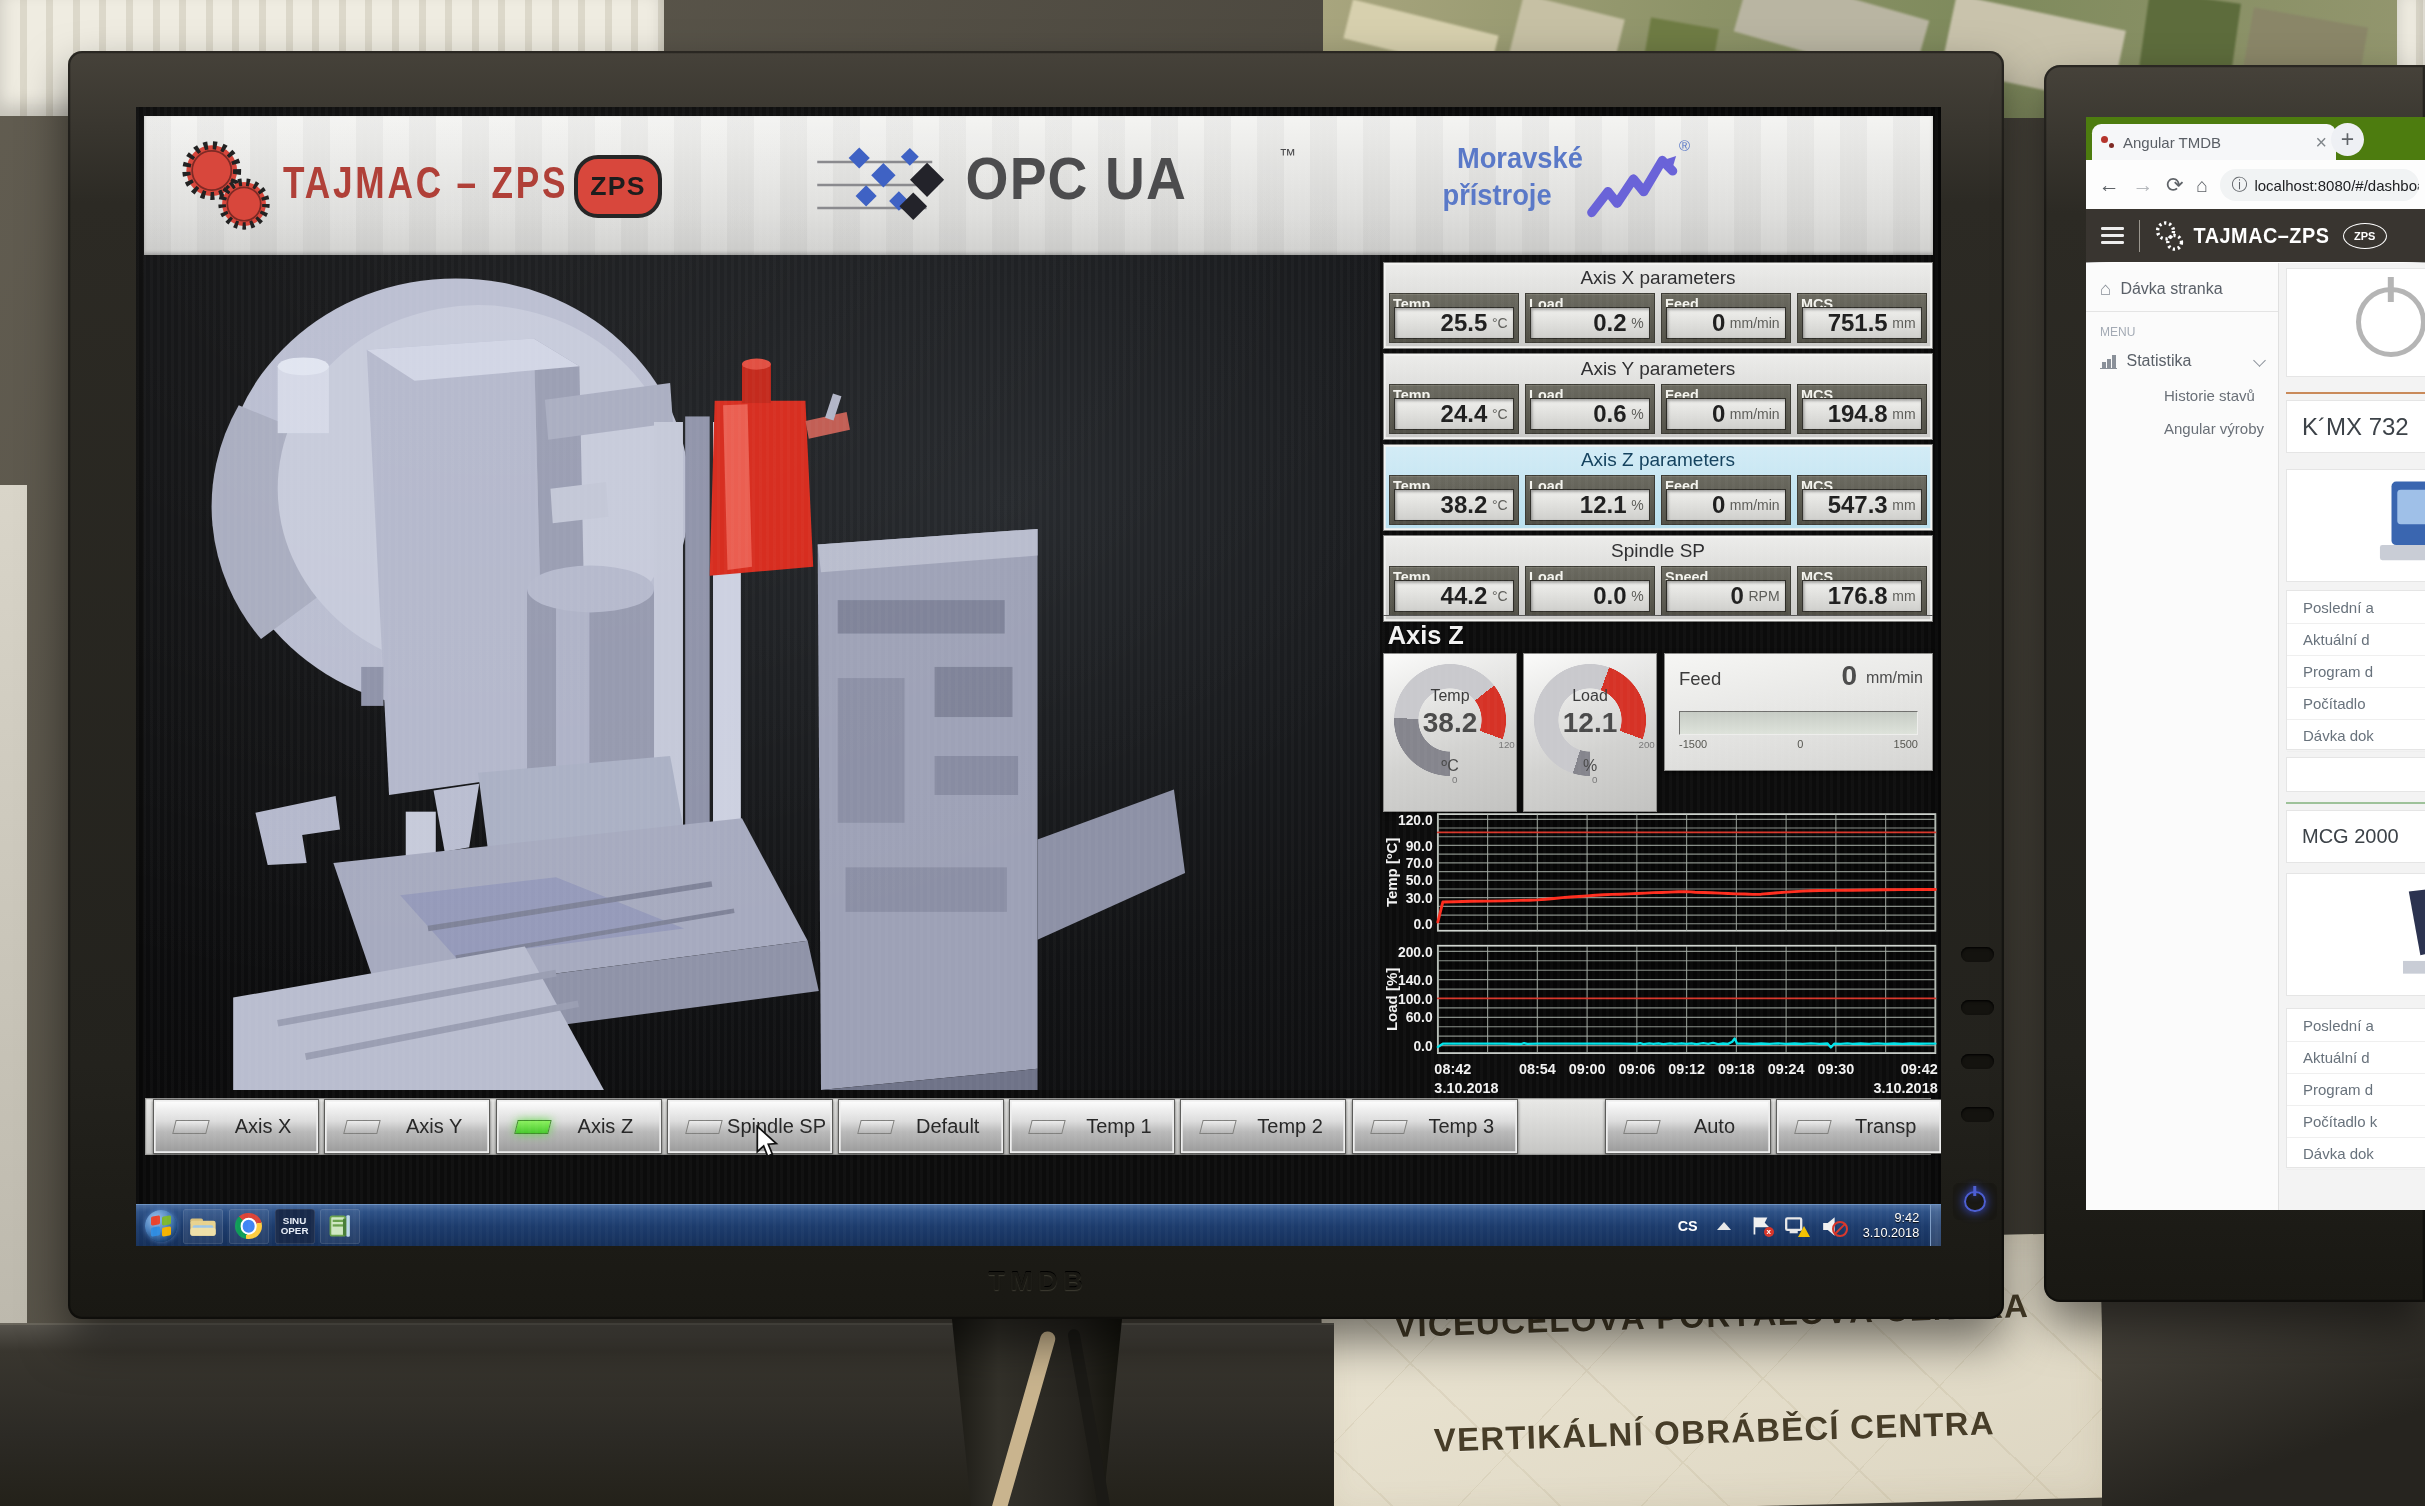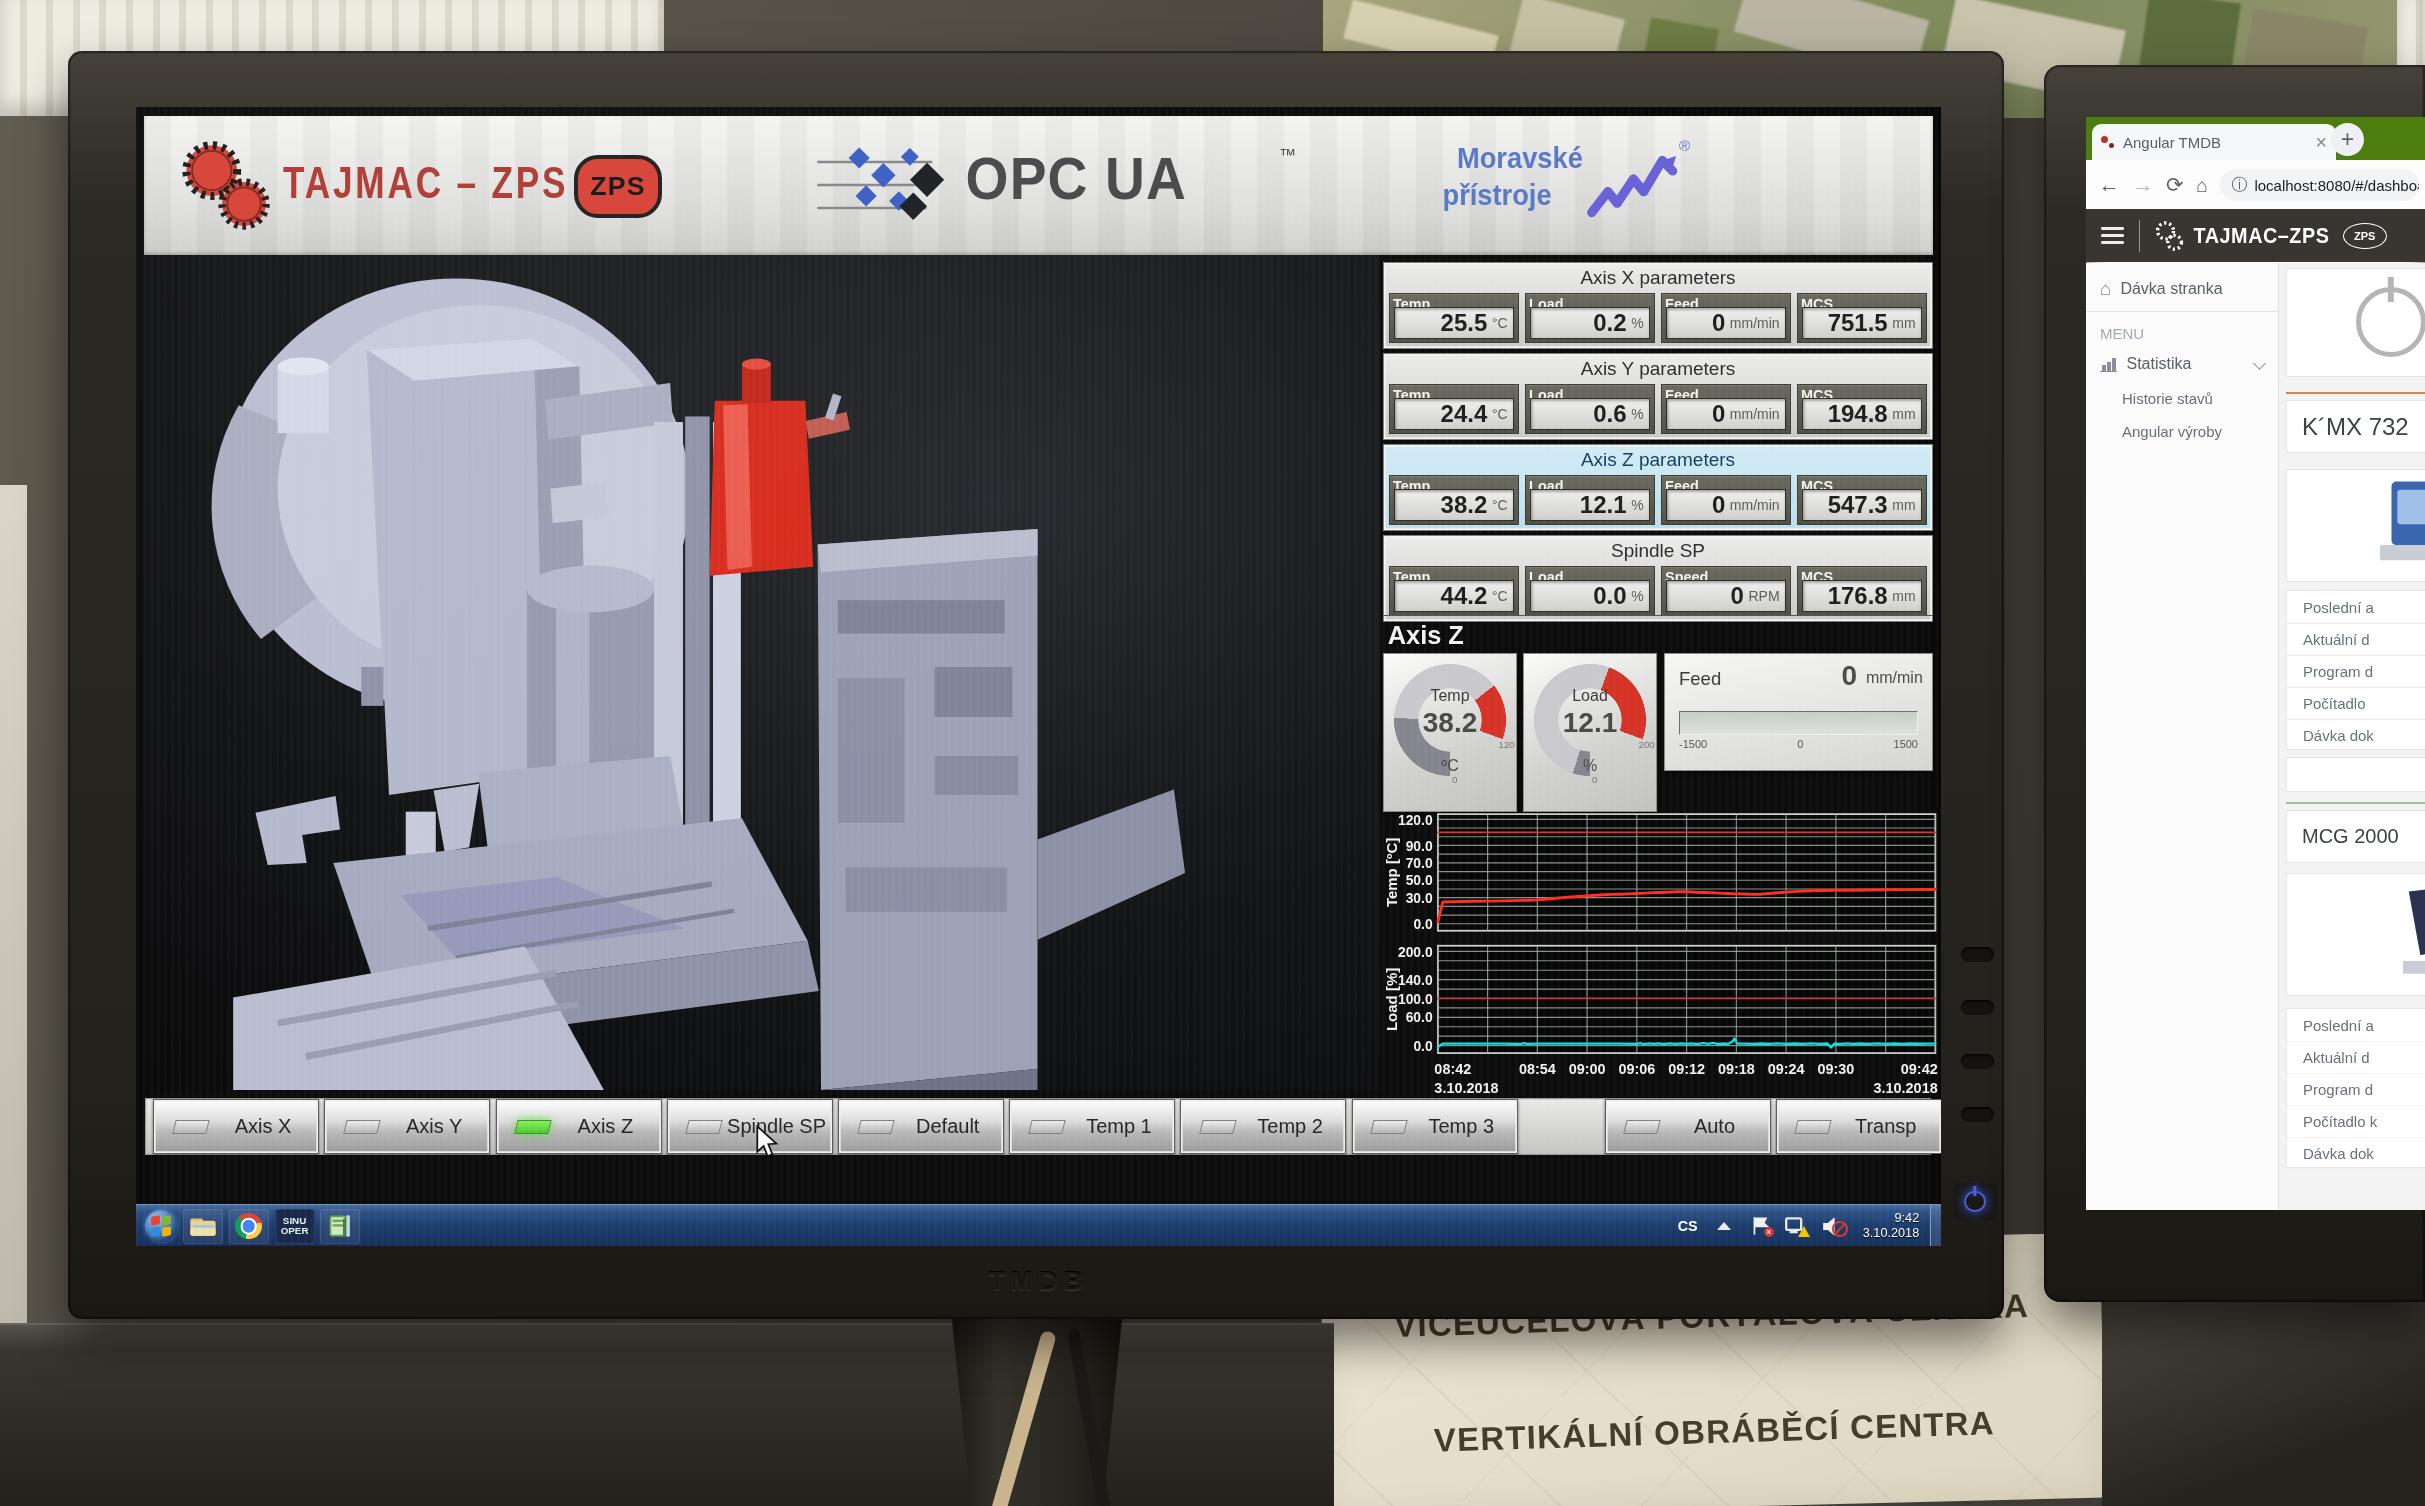--- a/index.html
+++ b/index.html
@@ -138,22 +138,22 @@
   .urlpill{flex:1;height:32px;margin:0 7px 0 11.6px;background:#f1f3f4;border-radius:16px;
     display:flex;align-items:center;padding:0 11.6px;font-size:15px;color:#202124;gap:7px;white-space:nowrap;overflow:hidden;}
   .appbar{background:#393530;display:flex;align-items:center;color:#fff;}
   .burger{width:23px;margin-left:15px;}
   .burger i{display:block;height:2.9px;background:#eee;margin:4px 0;border-radius:1.2px;}
   .brand{font-weight:800;font-size:22px;letter-spacing:0.6px;transform:scaleX(.9);white-space:nowrap;}
   .zps-oval{border:1.7px solid #fff;border-radius:50%;width:42px;height:24px;display:flex;align-items:center;
     justify-content:center;font-size:11px;font-weight:800;margin-left:5.8px;flex:none;}
   .side{background:#fbfbfb;border-right:0.6px solid #e0e0e0;}
   .side-item{display:flex;align-items:center;color:#5a6068;font-size:16px;gap:9.2px;padding:0 14px;height:37px;}
-  .side-sub{color:#6a7078;font-size:15px;padding-left:36px;height:33px;display:flex;align-items:center;}
-  .menu-lbl{color:#a3aab4;font-size:15px;padding:10.4px 14px 3.5px;}
+  .side-sub{color:#6a7078;font-size:15px;padding-left:78px;height:33px;display:flex;align-items:center;}
+  .menu-lbl{color:#a3aab4;font-size:12px;padding:10.4px 14px 3.5px;}
   .bars-ic{width:17.3px;height:15px;position:relative;border-bottom:1.7px solid #8a9099;}
   .bars-ic i{position:absolute;bottom:0;width:4px;background:#8a9099;}
   .chev{margin-left:auto;width:8px;height:8px;border-right:1.7px solid #8a9099;border-bottom:1.7px solid #8a9099;
     transform:rotate(45deg);}
   .card{background:#fff;border:0.6px solid #e5e5e5;position:absolute;left:8px;width:323px;}
   .row-item{height:31px;display:flex;align-items:center;border-bottom:0.6px solid #efefef;
     color:#68727c;font-size:15px;padding-left:16px;white-space:nowrap;}
   .bigpower{width:60px;height:60px;border:5.2px solid #b5b5b5;border-radius:50%;position:relative;}
   .bigpower:before{content:"";position:absolute;left:50%;top:-15px;width:6.4px;height:25.4px;background:#b5b5b5;transform:translateX(-50%);}
   .home-ic{color:#8a9099;font-size:18.5px;}

